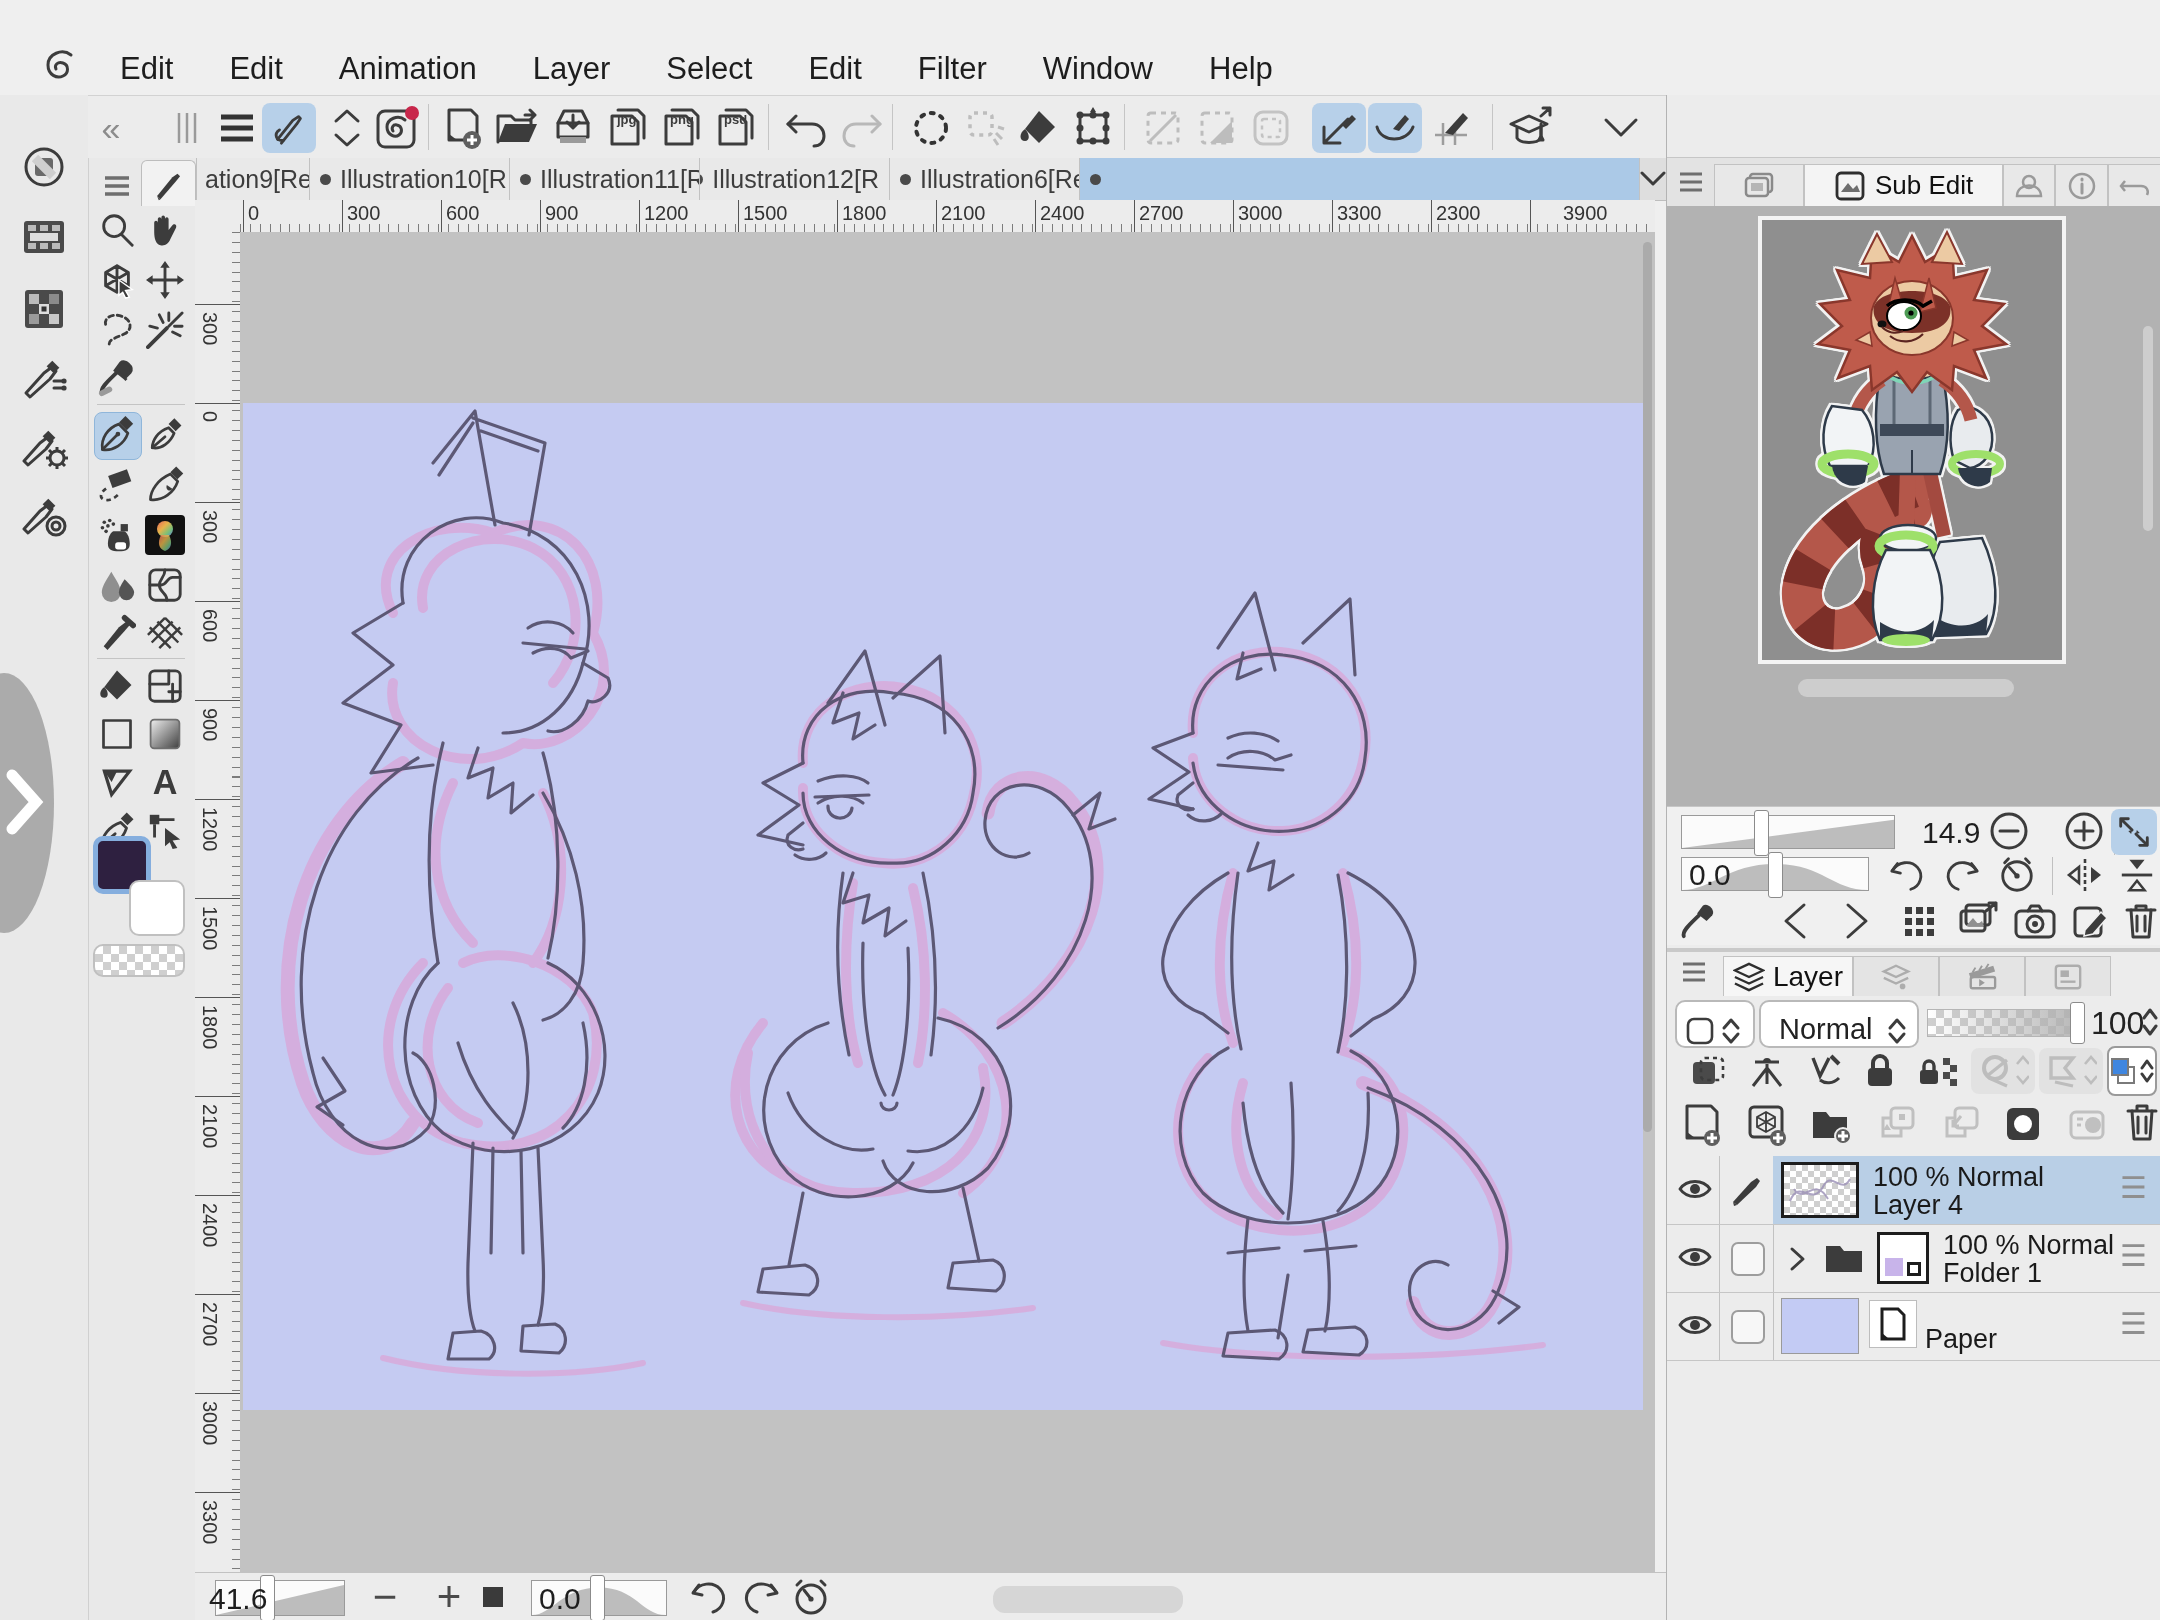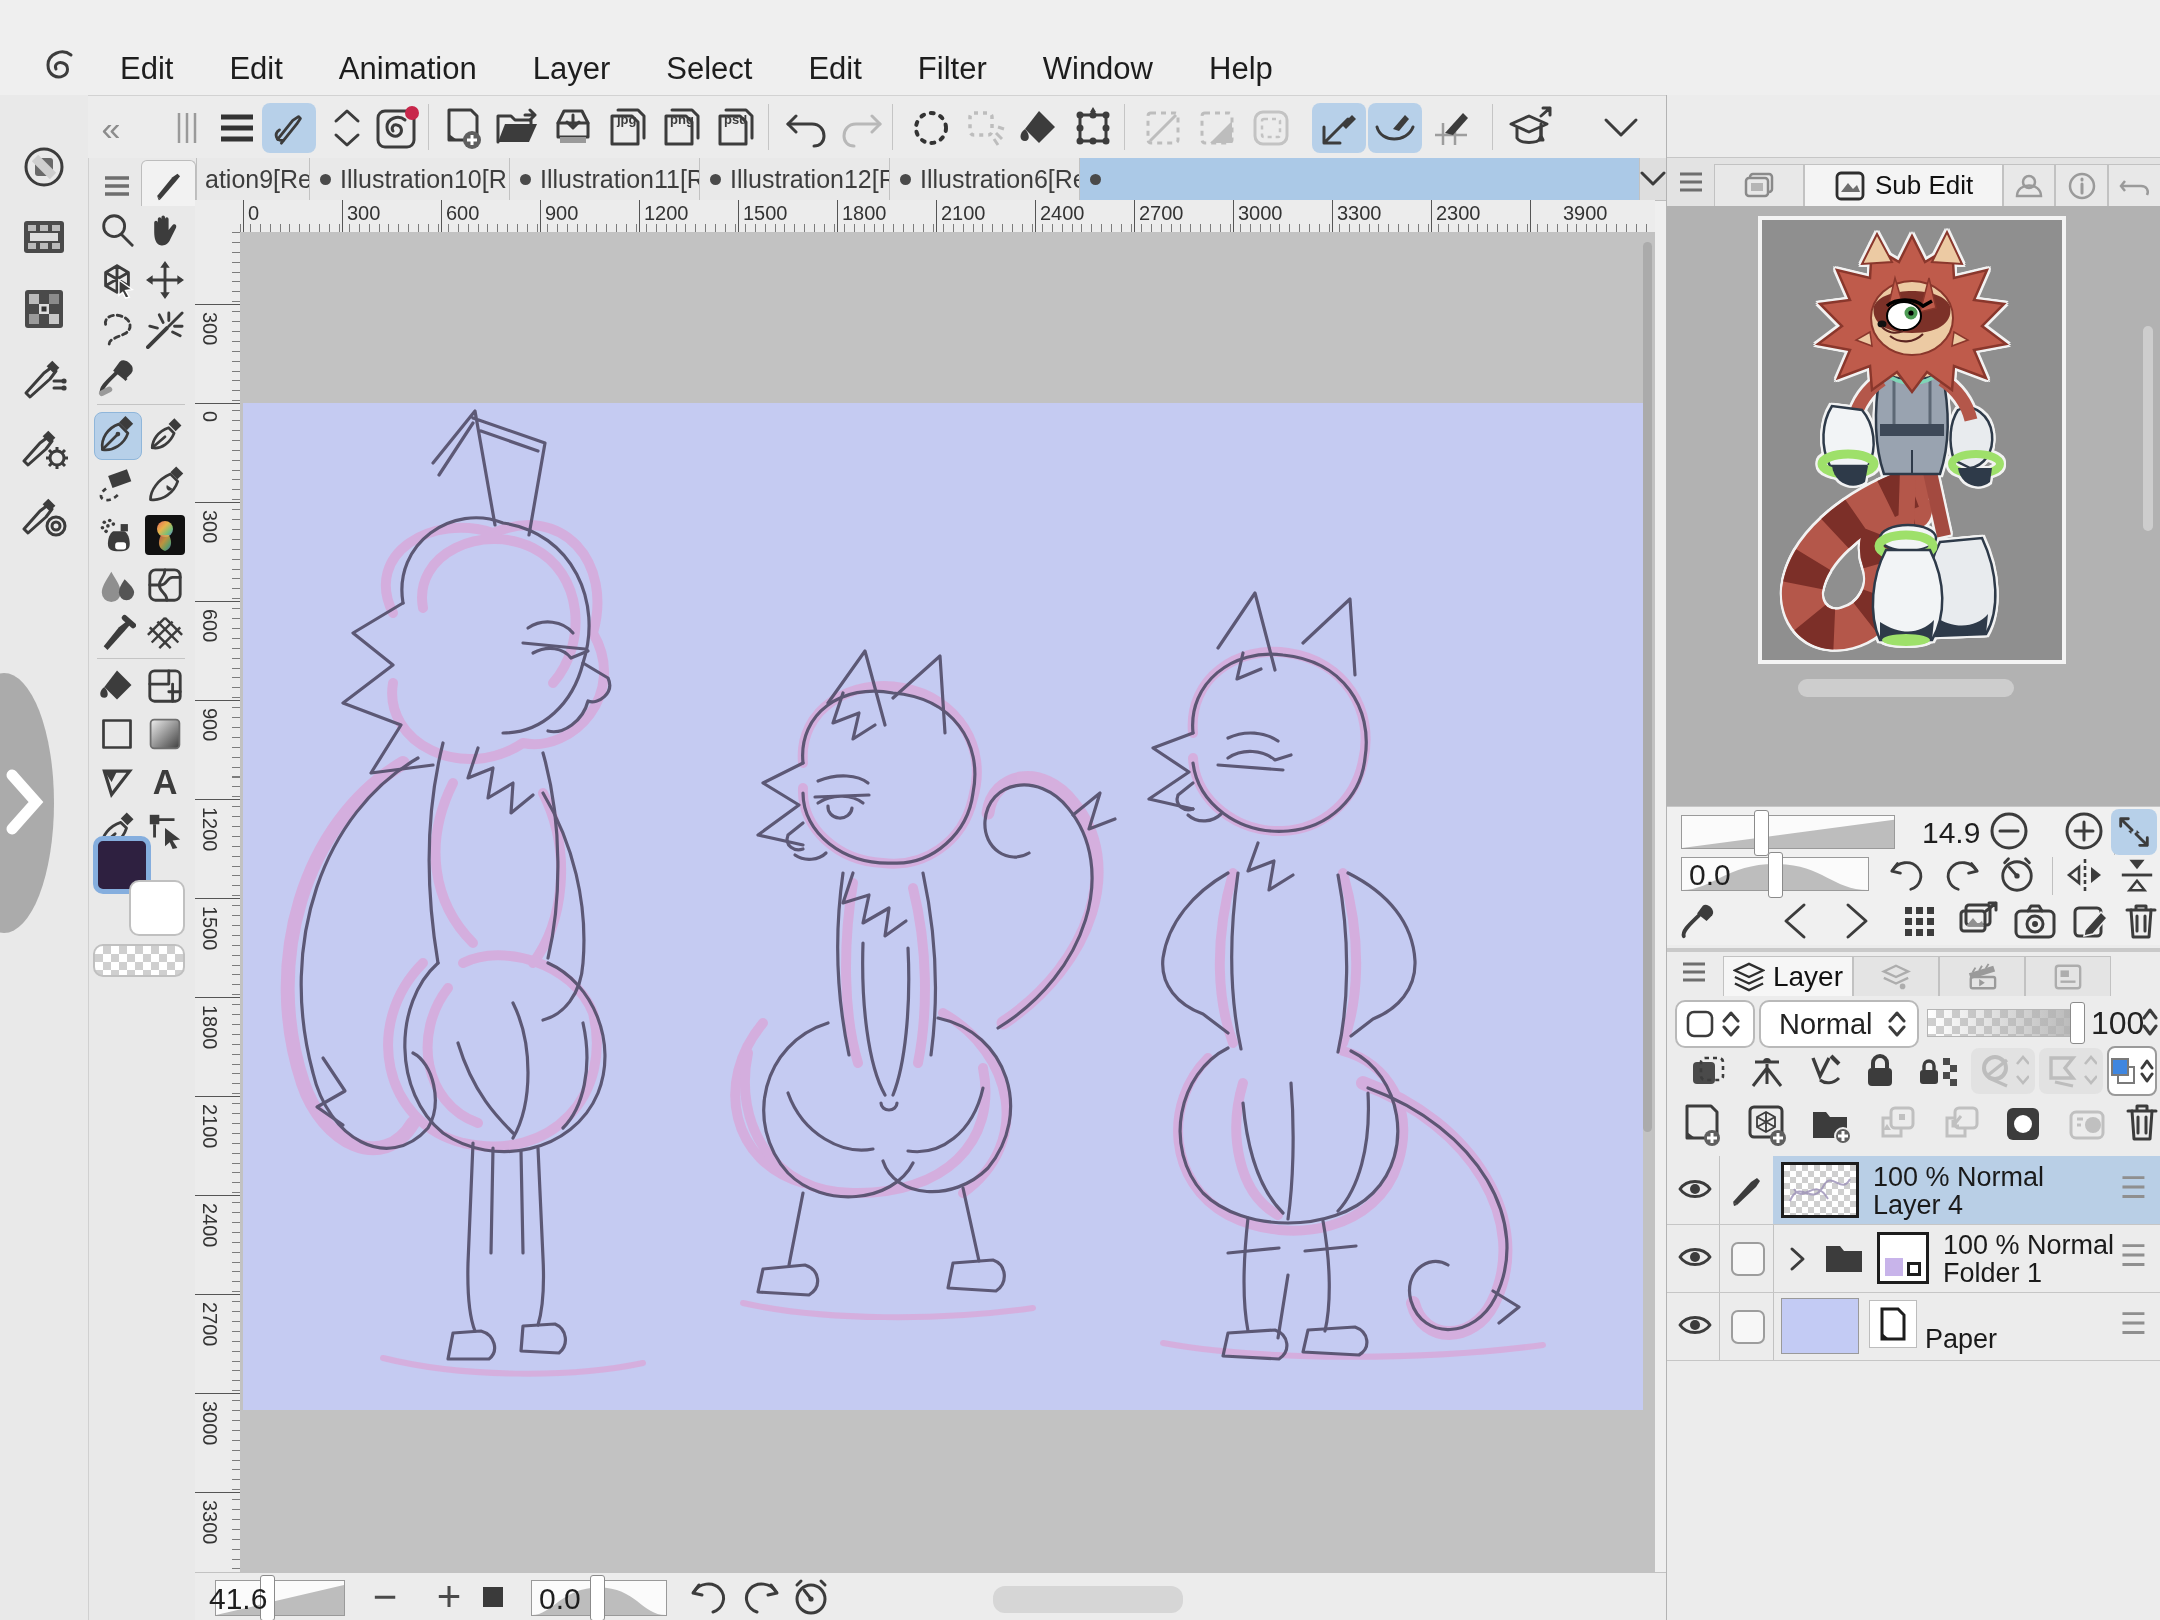--- a/index.html
+++ b/index.html
@@ -59,21 +59,21 @@
 .svtabs{position:absolute;left:0;top:63px;width:494px;height:48px;background:#e3e3e3;display:flex;align-items:flex-end;}
 .svtab{height:42px;background:#e8e8e8;border:1px solid #c2c2c2;border-bottom:none;display:flex;align-items:center;justify-content:center;gap:8px;box-sizing:border-box;}
 .svtab.active{background:#f4f4f4;font-size:26px;color:#111;}
 .svimg{position:absolute;left:0;top:111px;width:494px;height:600px;background:#b2b2b2;}
 .svcard{position:absolute;left:91px;top:10px;width:300px;height:440px;background:#8f8f8f;border:4px solid #f4f4f4;}
 .nav{position:absolute;left:0;top:711px;width:494px;height:138px;background:#f0f0f0;border-top:1px solid #c6c6c6;}
 .nbtn{position:absolute;width:44px;height:44px;display:flex;align-items:center;justify-content:center;}
 .layersec{position:absolute;left:0;top:853px;width:494px;height:672px;border-top:4px solid #c9c9c9;background:#ececec;}
 .ltab{height:40px;background:#e4e4e4;border:1px solid #c2c2c2;border-bottom:none;display:flex;align-items:center;justify-content:center;gap:8px;box-sizing:border-box;position:absolute;top:4px;}
 .ltab.active{background:#f6f6f6;font-size:28px;color:#111;}
-.combo{position:absolute;background:#fff;border:2px solid #b9b9b9;border-radius:10px;display:flex;align-items:center;}
+.combo{position:absolute;background:#fff;border:2px solid #b9b9b9;border-radius:10px;display:flex;align-items:flex-end;}
 .checker{background-image:conic-gradient(#cfcfcf 25%,#fff 0 50%,#cfcfcf 0 75%,#fff 0);background-size:16px 16px;}
 .lrow{position:absolute;left:0;width:494px;height:68px;border-bottom:1px solid #c6c6c6;}
 .lmeta{position:absolute;font-size:27px;color:#1a1a1a;}
 .chk{position:absolute;width:30px;height:30px;border:2px solid #9d9d9d;border-radius:7px;background:#f7f7f7;}
 .hgrip{color:#8f8f8f;font-size:30px;letter-spacing:0;}
 .scrollpill{position:absolute;background:#cdcdcd;border-radius:12px;}
 </style>
 </head>
 <body>
 
@@ -299,21 +299,21 @@
           <span>ation9[Re</span>
         </div>
         <div class="tab" style="width: 200px;">
           <span class="dot"></span>
           <span>Illustration10[R</span>
         </div>
         <div class="tab" style="width: 190px;">
           <span class="dot"></span>
           <span>Illustration11[R</span>
         </div>
-        <div class="tab" style="width: 190px;">
+        <div class="tab" style="width: 190px; justify-content: flex-end;">
           <span class="dot"></span>
           <span>Illustration12[R</span>
         </div>
         <div class="tab" style="width: 190px;">
           <span class="dot"></span>
           <span>Illustration6[Re</span>
         </div>
         <div class="tab active" style="width: 560px;">
           <span class="dot"></span>
         </div>

